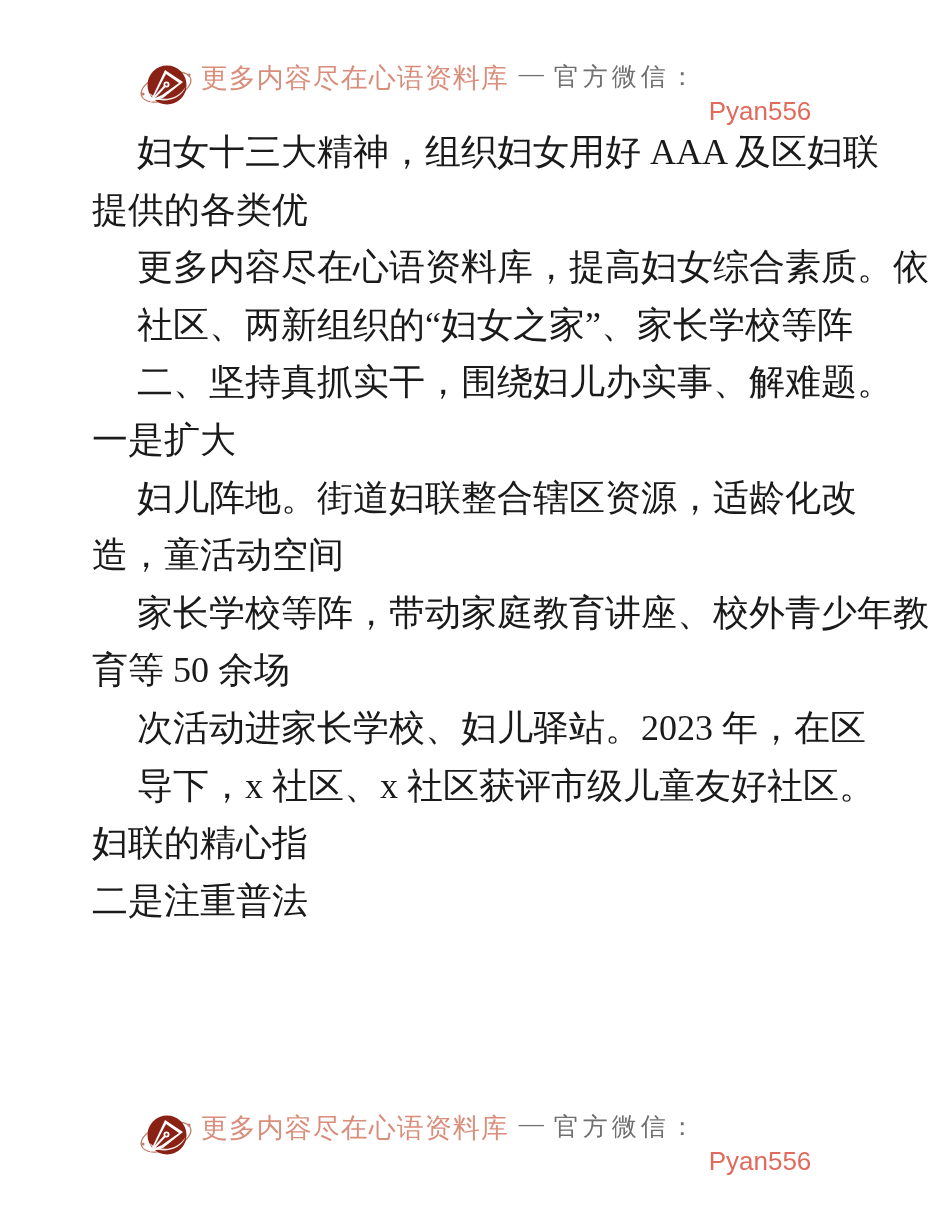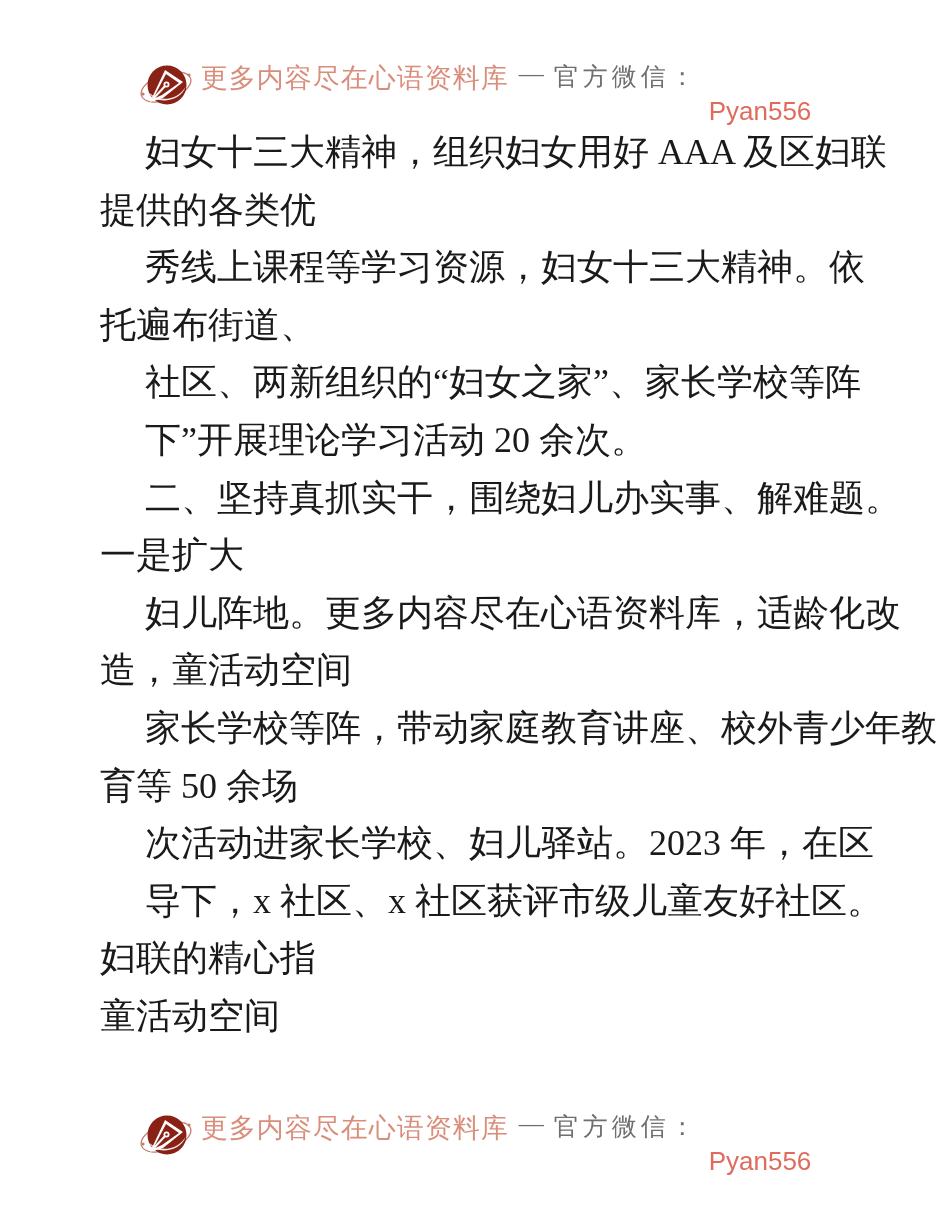--- a/index.html
+++ b/index.html
@@ -42,21 +42,21 @@
   .wm-account {
     font-size: 26px;
     color: var(--account-red, #e06a5c);
     font-family: "Liberation Sans", "DejaVu Sans", sans-serif;
     margin-left: 2px;
     margin-top: 36px;
   }
   .doc {
     position: absolute;
     top: 124px;
-    left: 8px;
+    left: 0;
     width: 810px;
     box-sizing: border-box;
     padding: 0 55px 0 92px;
     color: var(--body-text, #1a1a1a);
   }
   .line {
     font-size: 36px;
     line-height: 57.6px;
     height: 57.6px;
     white-space: nowrap;
@@ -84,34 +84,32 @@
     </svg>
     <span class="wm-brand">更多内容尽在心语资料库</span>
       <span class="wm-dash">—</span>
       <span class="wm-channel">官方微信：</span>
       <span class="wm-account">Pyan556</span>
   </div>
 
   <div class="doc">
       <div class="line indent">妇女十三大精神，组织妇女用好 AAA 及区妇联</div>
       <div class="line">提供的各类优</div>
-      <div class="line indent">秀线上课程等学习资源，妇女十三大精神。依</div>
-      <div class="line">托遍布街道、</div>
+      <div class="line indent">更多内容尽在心语资料库，提高妇女综合素质。依</div>
       <div class="line indent">社区、两新组织的“妇女之家”、家长学校等阵</div>
-      <div class="line indent">下”开展理论学习活动 20 余次。</div>
       <div class="line indent">二、坚持真抓实干，围绕妇儿办实事、解难题。</div>
       <div class="line">一是扩大</div>
-      <div class="line indent">妇儿阵地。更多内容尽在心语资料库，适龄化改</div>
+      <div class="line indent">妇儿阵地。街道妇联整合辖区资源，适龄化改</div>
       <div class="line">造，童活动空间</div>
       <div class="line indent">家长学校等阵，带动家庭教育讲座、校外青少年教</div>
       <div class="line">育等 50 余场</div>
       <div class="line indent">次活动进家长学校、妇儿驿站。2023 年，在区</div>
       <div class="line indent">导下，x 社区、x 社区获评市级儿童友好社区。</div>
       <div class="line">妇联的精心指</div>
-      <div class="line">童活动空间</div>
+      <div class="line">二是注重普法</div>
     </div>
 
   <div class="watermark watermark--footer">
     <svg class="wm-logo" width="54" height="52" viewBox="0 0 54 52" aria-hidden="true">
       <ellipse cx="27" cy="27" rx="26" ry="13" fill="none" stroke="#c07c6c" stroke-width="1.3" transform="rotate(-20 27 27)"></ellipse>
       <circle cx="4" cy="34" r="1.6" fill="#c07c6c"></circle>
       <circle cx="50" cy="15" r="1.6" fill="#c07c6c"></circle>
       <circle cx="28" cy="25" r="19.5" fill="#8a2115"></circle>
       <path d="M10.5,33 C20,42 38,41 46.5,27 C42,42 16,45 10.5,33 Z" fill="#ffffff" opacity="0.92"></path>
       <path d="M11,42 L26,10 L44,22 L24,38 Z" fill="#ffffff"></path>

